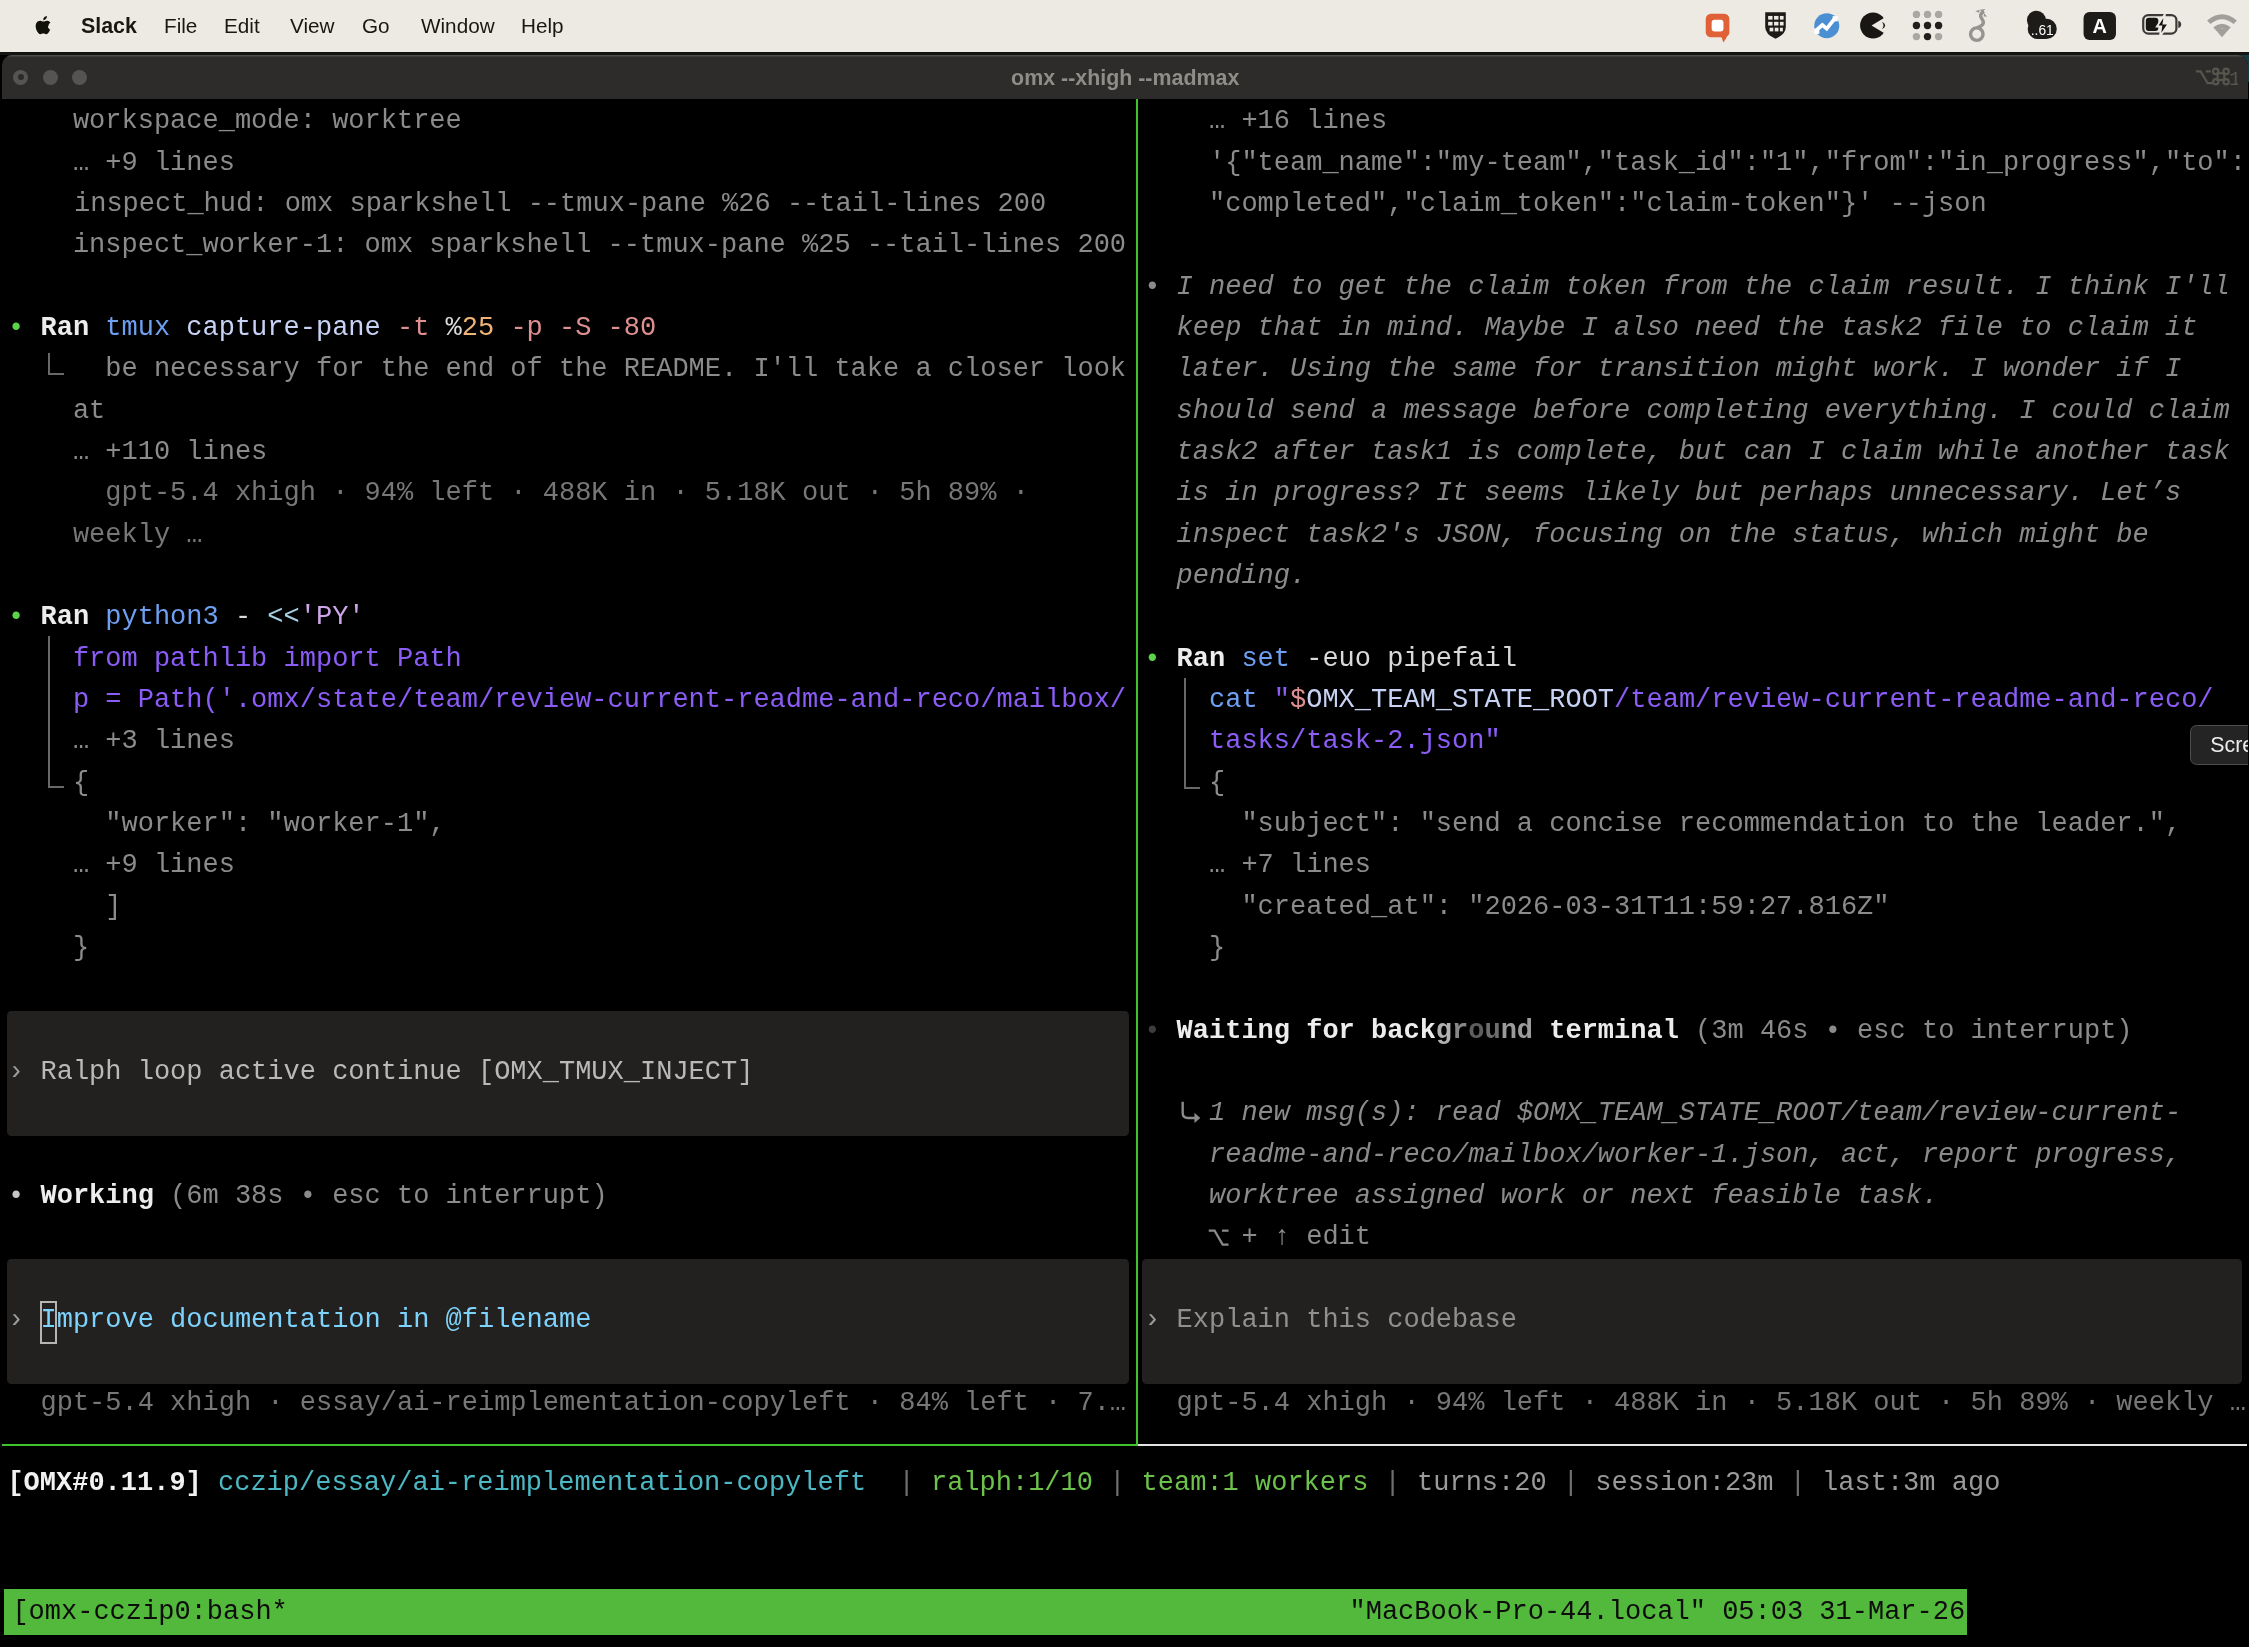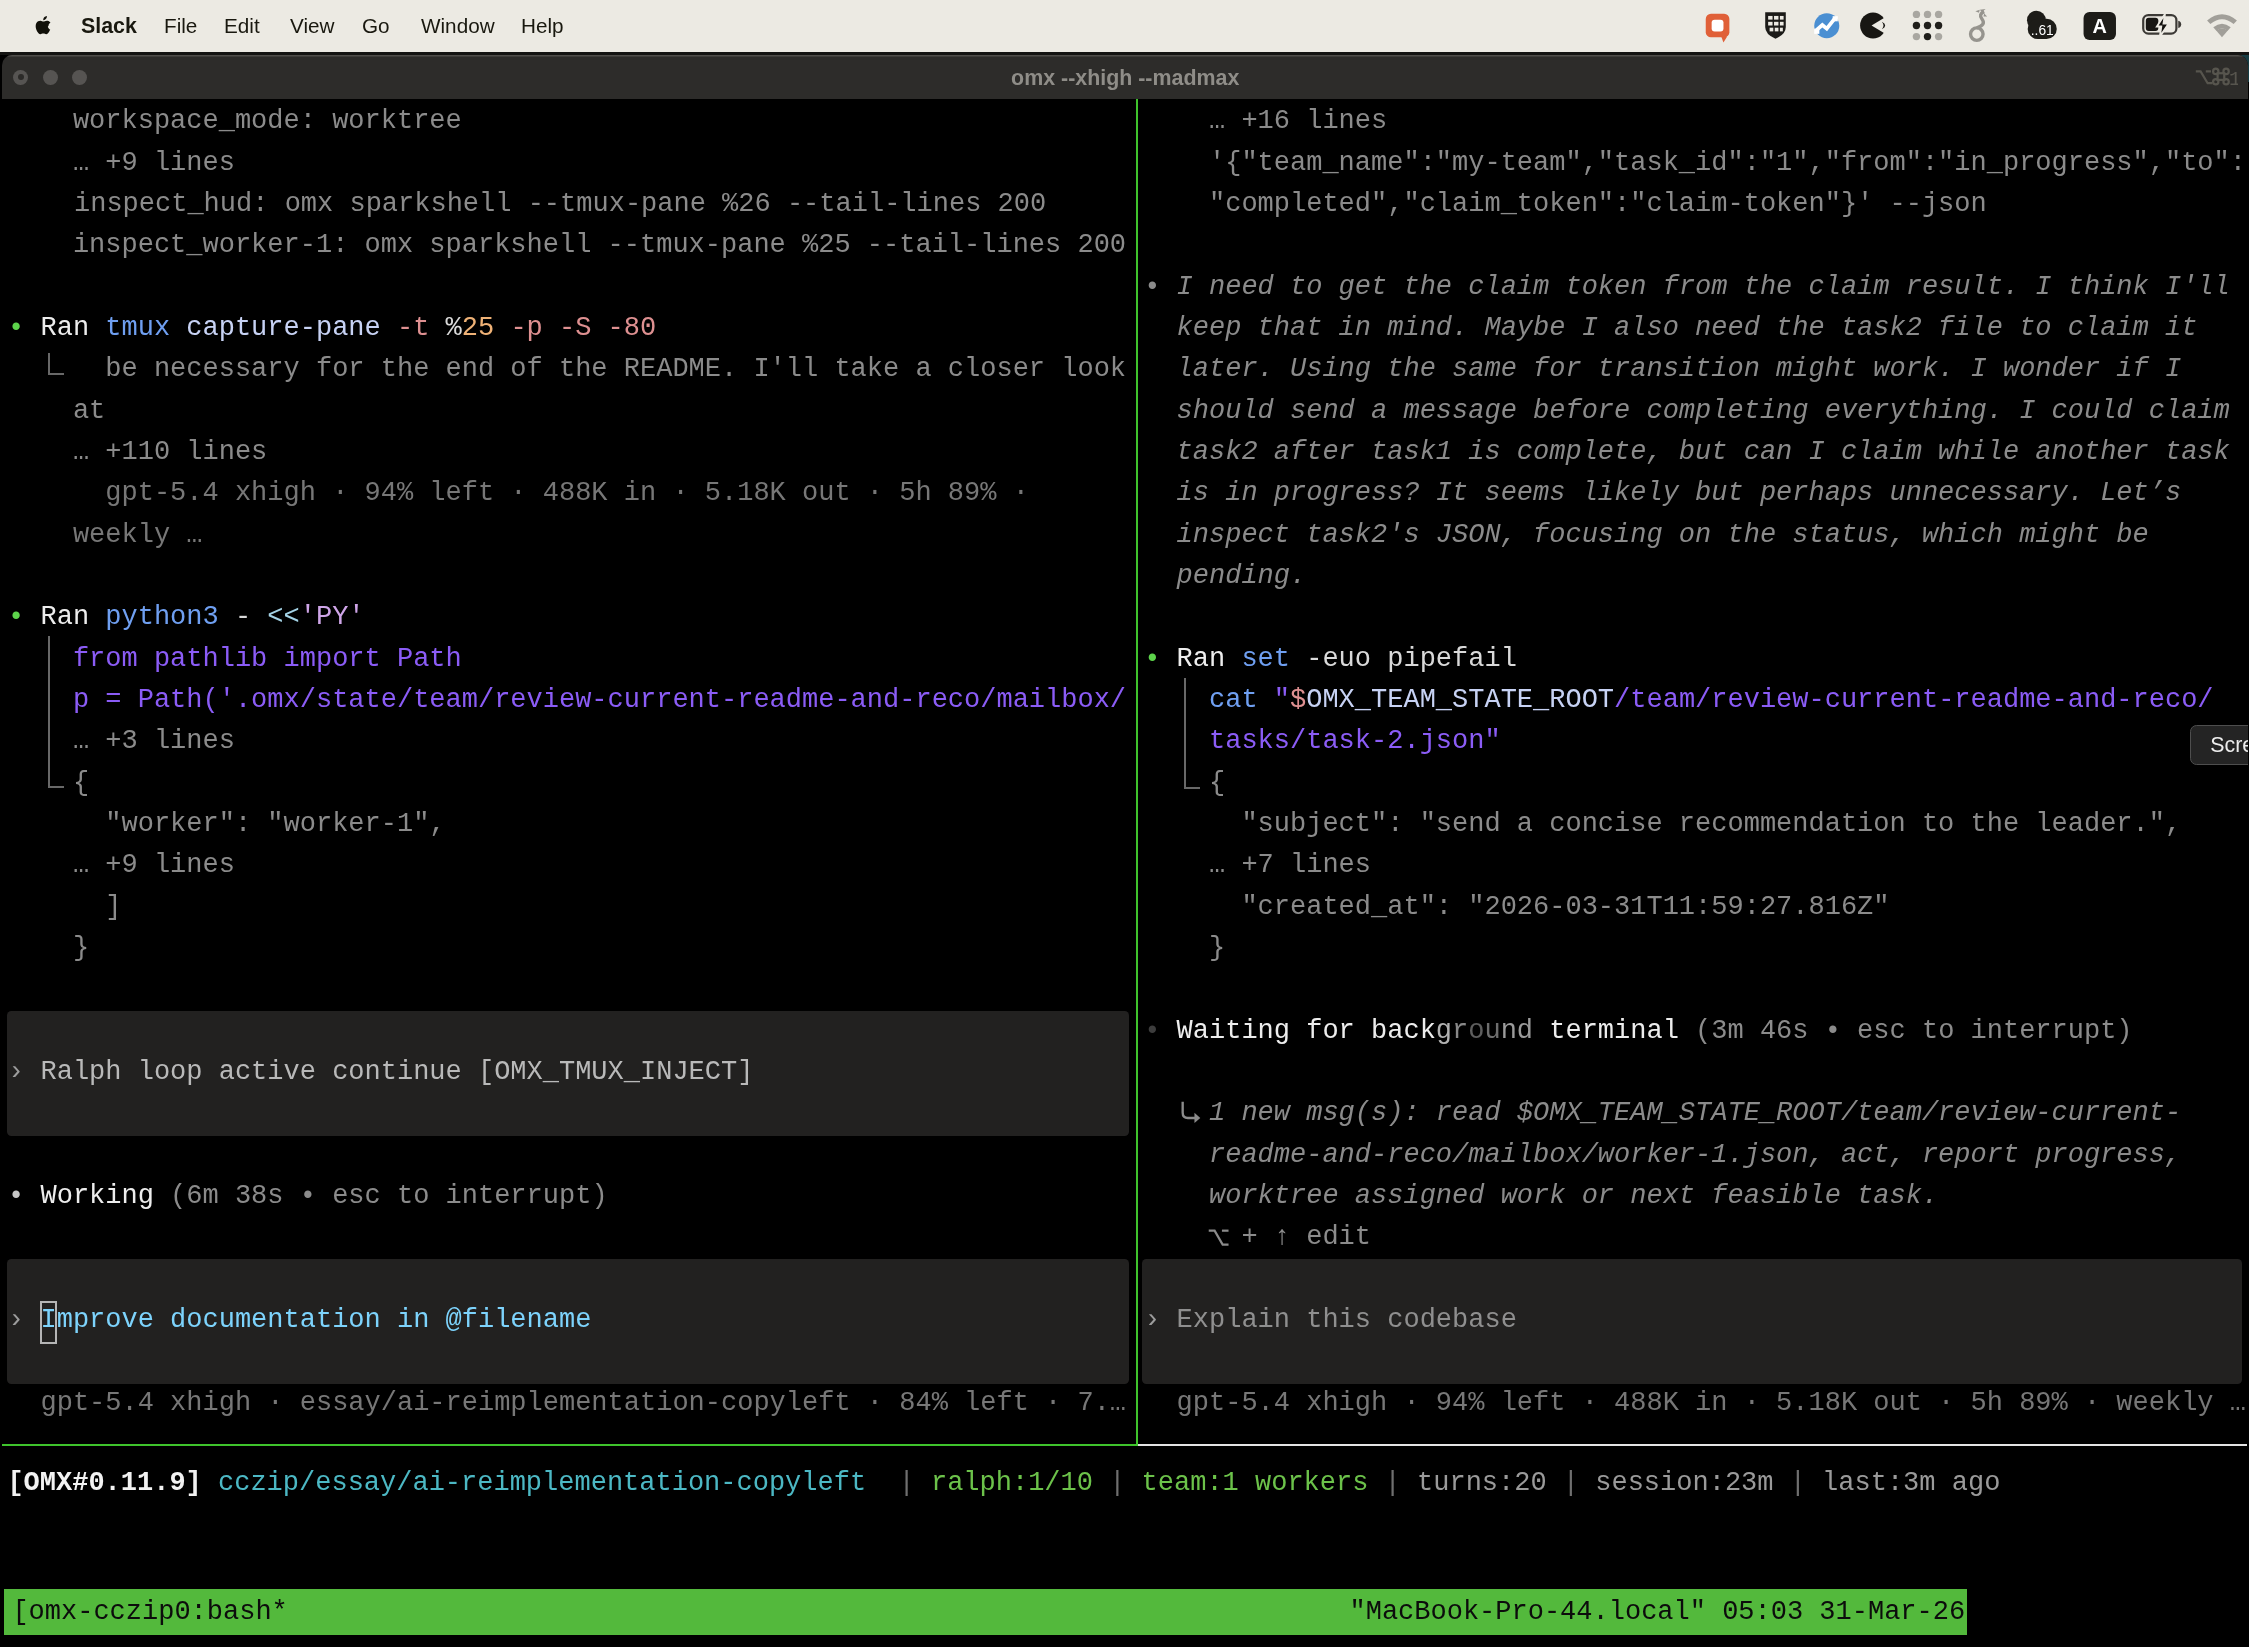--- a/index.html
+++ b/index.html
@@ -6,21 +6,21 @@
 #menubar{position:absolute;left:0;top:0;width:2250px;height:52px;background:#eceae3}
 .mi{position:absolute;top:0;height:36px;line-height:52px;font-size:20.7px;color:#19180f}
 #gap{position:absolute;left:0;top:52px;width:2250px;height:3px;background:#141412}
 #win{position:absolute;left:2.2px;top:55px;width:2246px;height:1593px;background:#000;border-radius:10.3px 10.3px 0 0;overflow:hidden}
 #tbar{position:absolute;left:0;top:0;width:2246px;height:44px;background:#2d2c2a;box-shadow:inset 0 1.5px 0 #504e4a}
 .tl{position:absolute;top:14.8px;width:14.8px;height:14.8px;border-radius:50%;background:#565452}
 #title{position:absolute;left:0;top:0;width:2246px;height:44px;line-height:46px;text-align:center;color:#8f8d88;font-size:21.4px;font-weight:bold}
 #term{position:absolute;left:0;top:44px;width:2246px;height:1549px;font-family:"Liberation Mono",monospace;font-size:27px}
 .r{position:absolute;white-space:pre;height:41px;line-height:41px;color:#8b8b8b}
 .g2{color:#777}
-.w{color:#ededed;font-weight:normal}
+.w{color:#ededed;font-weight:bold}
 .grn{color:#8b5cf6}
 .blu{color:#6f9ff1}
 .lav{color:#c7d2f4}
 .sal{color:#de9091}
 .org{color:#efb277}
 .plm{color:#cfa5e8}
 .cyn{color:#a4d3e6}
 .bg{color:#5dd34b}
 .wt{color:#d9d9d9}
 .it{font-style:italic}

